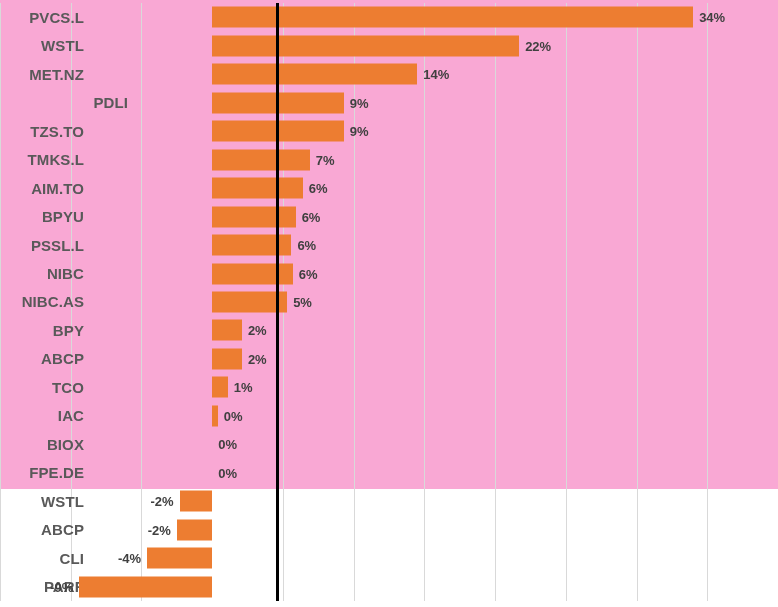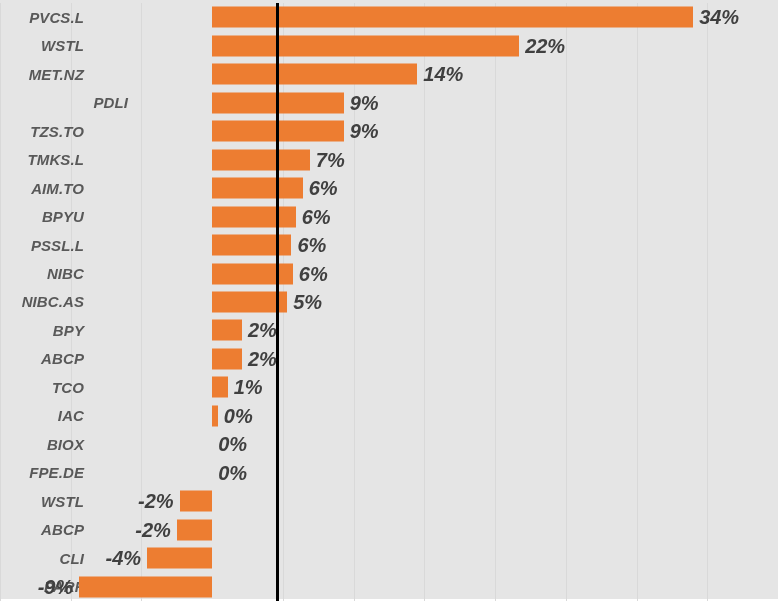--- a/index.html
+++ b/index.html
@@ -2,23 +2,22 @@
 <html><head>
 <meta charset="utf-8">
 <style>
   html,body{margin:0;padding:0;background:#ffffff;}
   body{
     font-family:"Liberation Sans", sans-serif;
     width:778px;height:607px;overflow:hidden;
   }
   #chart-root{
     position:relative;
-    width:778px;height:599px;
-    background:#e5e5e5;
-    font-style:italic;
+    width:778px;height:489px;
+    background:#f9a8d4;
   }
   
   #plot-area{
     position:absolute;
     left:0px;top:3px;
     width:778px;height:598px;
   }
   .gridline{
     position:absolute;
     top:0;bottom:0;
@@ -57,21 +56,21 @@
     top:50%;
     transform:translateY(-50%);
     height:21px;
     background:#ED7D31;
     z-index:2;
   }
   .dlabel{
     position:absolute;
     top:50%;
     transform:translateY(-50%);
-    font-size:20px;
+    font-size:13px;
     font-weight:700;
     color:#404040;
     white-space:nowrap;
     z-index:6;
   }
 </style>
 </head>
 <body>
 
 <div id="chart-root">

